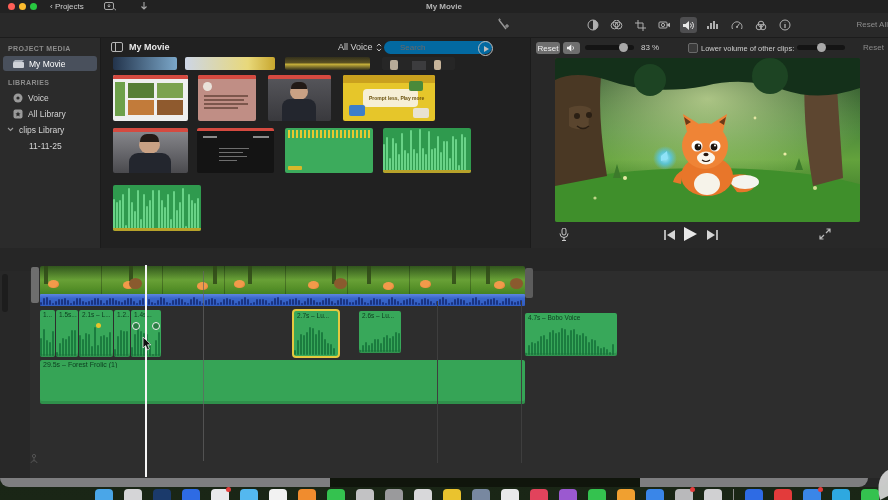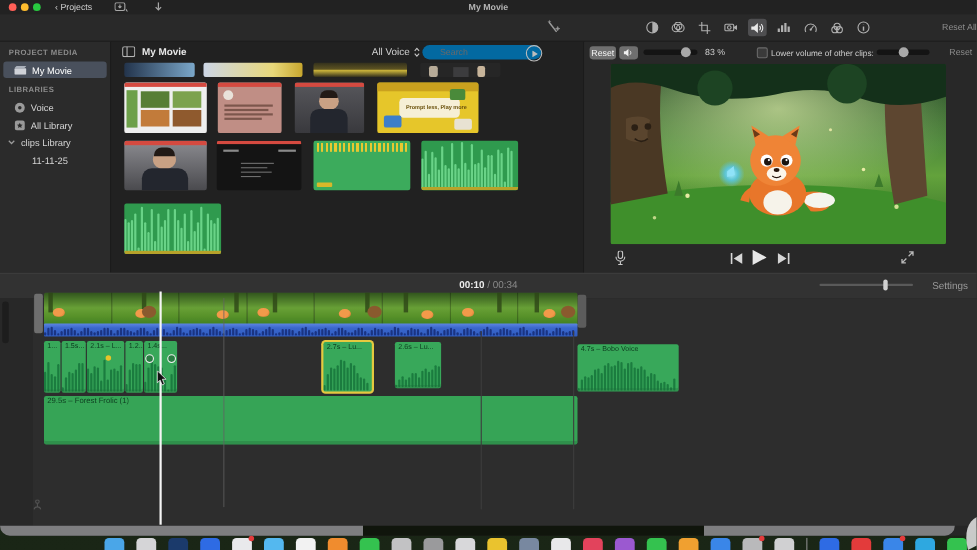--- a/index.html
+++ b/index.html
@@ -483,27 +483,20 @@
           <path d="M0 0l8 5-8 5z" fill="#d6d6d6"></path>
         </svg>
     </span>
     <span class="abs" style="left:288px;top:190px">
       <svg width="12" height="12" viewBox="0 0 12 12">
           <path d="M7.5 1H11v3.5M4.5 11H1V7.5M11 1L7 5M1 11l4-4" stroke="#b8b8b8" fill="none" stroke-width="1.2"></path>
         </svg>
     </span>
   </div>
 
-  <div class="tl-toolbar">
-    <span class="timecode"><b>00:10</b><span> / </span><span>00:34</span></span>
-    <div class="slider-track" style="left:745px;top:9px;width:85px;height:2px;background:#5a5a5a">
-      <span class="abs" style="left:58px;top:-4px;width:4px;height:10px;border-radius:2px;background:#d2d2d2"></span>
-    </div>
-    <span class="settings-lbl">Settings</span>
-  </div>
 
   <div class="timeline">
     <div class="gutter">
       <div class="vscroll"></div>
     </div>
 
     <span class="vline" style="left:203px;top:0;height:190px;background:#636363;opacity:.7"></span>
     <span class="vline" style="left:437px;top:30px;height:162px;background:#3e3e3e"></span>
     <span class="vline" style="left:521px;top:30px;height:162px;background:#3e3e3e"></span>
 

